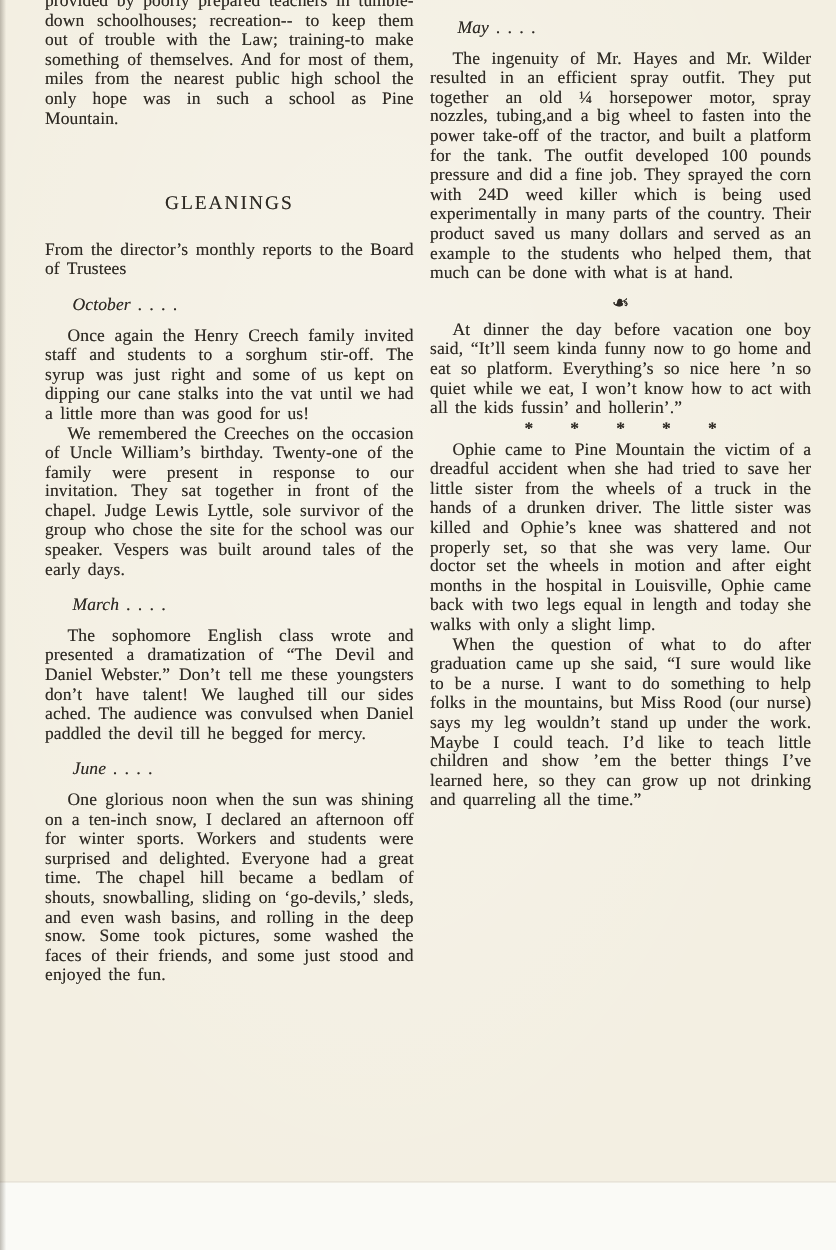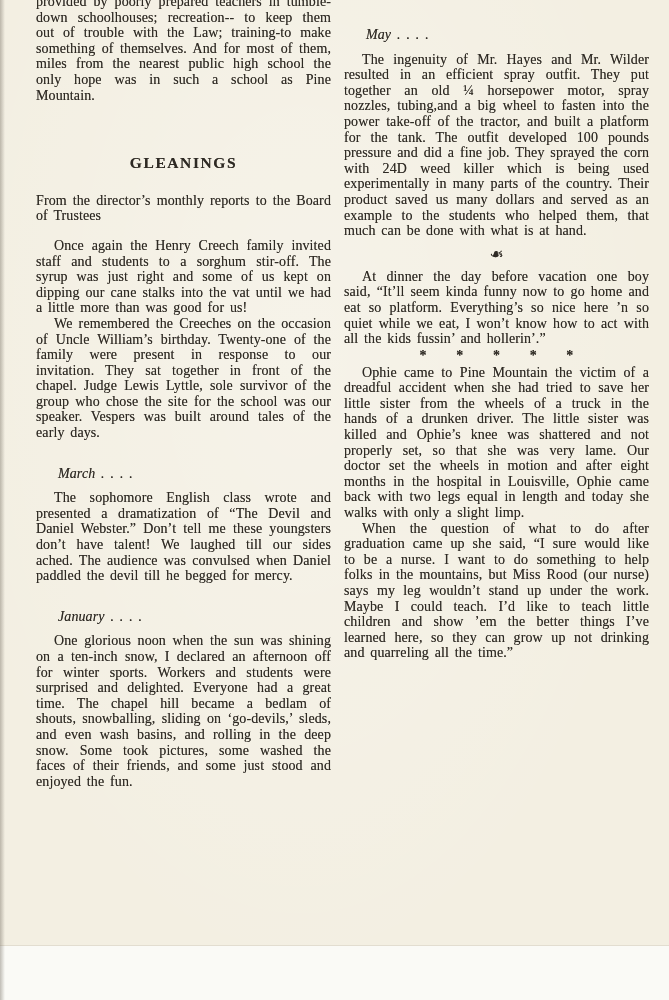--- a/index.html
+++ b/index.html
@@ -43,31 +43,31 @@
     word-spacing: 2.2px;
     letter-spacing: 0.1px;
     text-shadow: 0 0 0.4px rgba(40,35,28,0.55);
   }
   .col-left  { left: 36px;  top: -6px; width: 295px; }
   .col-right { left: 344px; top: 2px;  width: 305px; }
   p { margin: 0; text-indent: 18px; }
   p.no-indent { text-indent: 0; }
   .heading {
     text-align: center;
-    font-weight: bold;
+    font-weight: normal;
     font-size: 15.5px;
     letter-spacing: 1.6px;
     margin: 52px 0 22px 0;
     text-indent: 0;
   }
-  .subhead { margin-bottom: 14px; }
+  .subhead { margin-bottom: 3px; }
   .month {
     font-style: italic;
     text-indent: 22px;
-    margin: 25px 0 9px 0;
+    margin: 13px 0 9px 0;
   }
   .ornament {
     text-align: center;
     font-size: 17px;
     line-height: 20px;
     margin: 6px 0 4px 0;
     transform: scaleX(-1);
   }
   .stars {
     text-align: center;
@@ -83,27 +83,28 @@
 
 <div class="page">
 
   <div class="col col-left">
     <p class="no-indent">provided by poorly prepared teachers in tumble-down schoolhouses; recreation-- to keep them out of trouble with the Law; training-to make something of themselves. And for most of them, miles from the nearest public high school the only hope was in such a school as Pine Mountain.</p>
 
     <div class="heading">GLEANINGS</div>
 
     <p class="no-indent subhead">From the director’s monthly reports to the Board of Trustees</p>
 
+    <p class="month">October . . . .</p>
     <p>Once again the Henry Creech family invited staff and students to a sorghum stir-off. The syrup was just right and some of us kept on dipping our cane stalks into the vat until we had a little more than was good for us!</p>
     <p>We remembered the Creeches on the occasion of Uncle William’s birthday. Twenty-one of the family were present in response to our invitation. They sat together in front of the chapel. Judge Lewis Lyttle, sole survivor of the group who chose the site for the school was our speaker. Vespers was built around tales of the early days.</p>
 
     <p class="month">March . . . .</p>
     <p>The sophomore English class wrote and presented a dramatization of “The Devil and Daniel Webster.” Don’t tell me these youngsters don’t have talent! We laughed till our sides ached. The audience was convulsed when Daniel paddled the devil till he begged for mercy.</p>
 
-    <p class="month">January . . . .</p>
+    <p class="month">June . . . .</p>
     <p>One glorious noon when the sun was shining on a ten-inch snow, I declared an afternoon off for winter sports. Workers and students were surprised and delighted. Everyone had a great time. The chapel hill became a bedlam of shouts, snowballing, sliding on ‘go-devils,’ sleds, and even wash basins, and rolling in the deep snow. Some took pictures, some washed the faces of their friends, and some just stood and enjoyed the fun.</p>
   </div>
 
   <div class="col col-right">
 
     <p class="month">May . . . .</p>
     <p>The ingenuity of Mr. Hayes and Mr. Wilder resulted in an efficient spray outfit. They put together an old ¼ horsepower motor, spray nozzles, tubing,and a big wheel to fasten into the power take-off of the tractor, and built a platform for the tank. The outfit developed 100 pounds pressure and did a fine job. They sprayed the corn with 24D weed killer which is being used experimentally in many parts of the country. Their product saved us many dollars and served as an example to the students who helped them, that much can be done with what is at hand.</p>
 
     <div class="ornament">❧</div>
 

